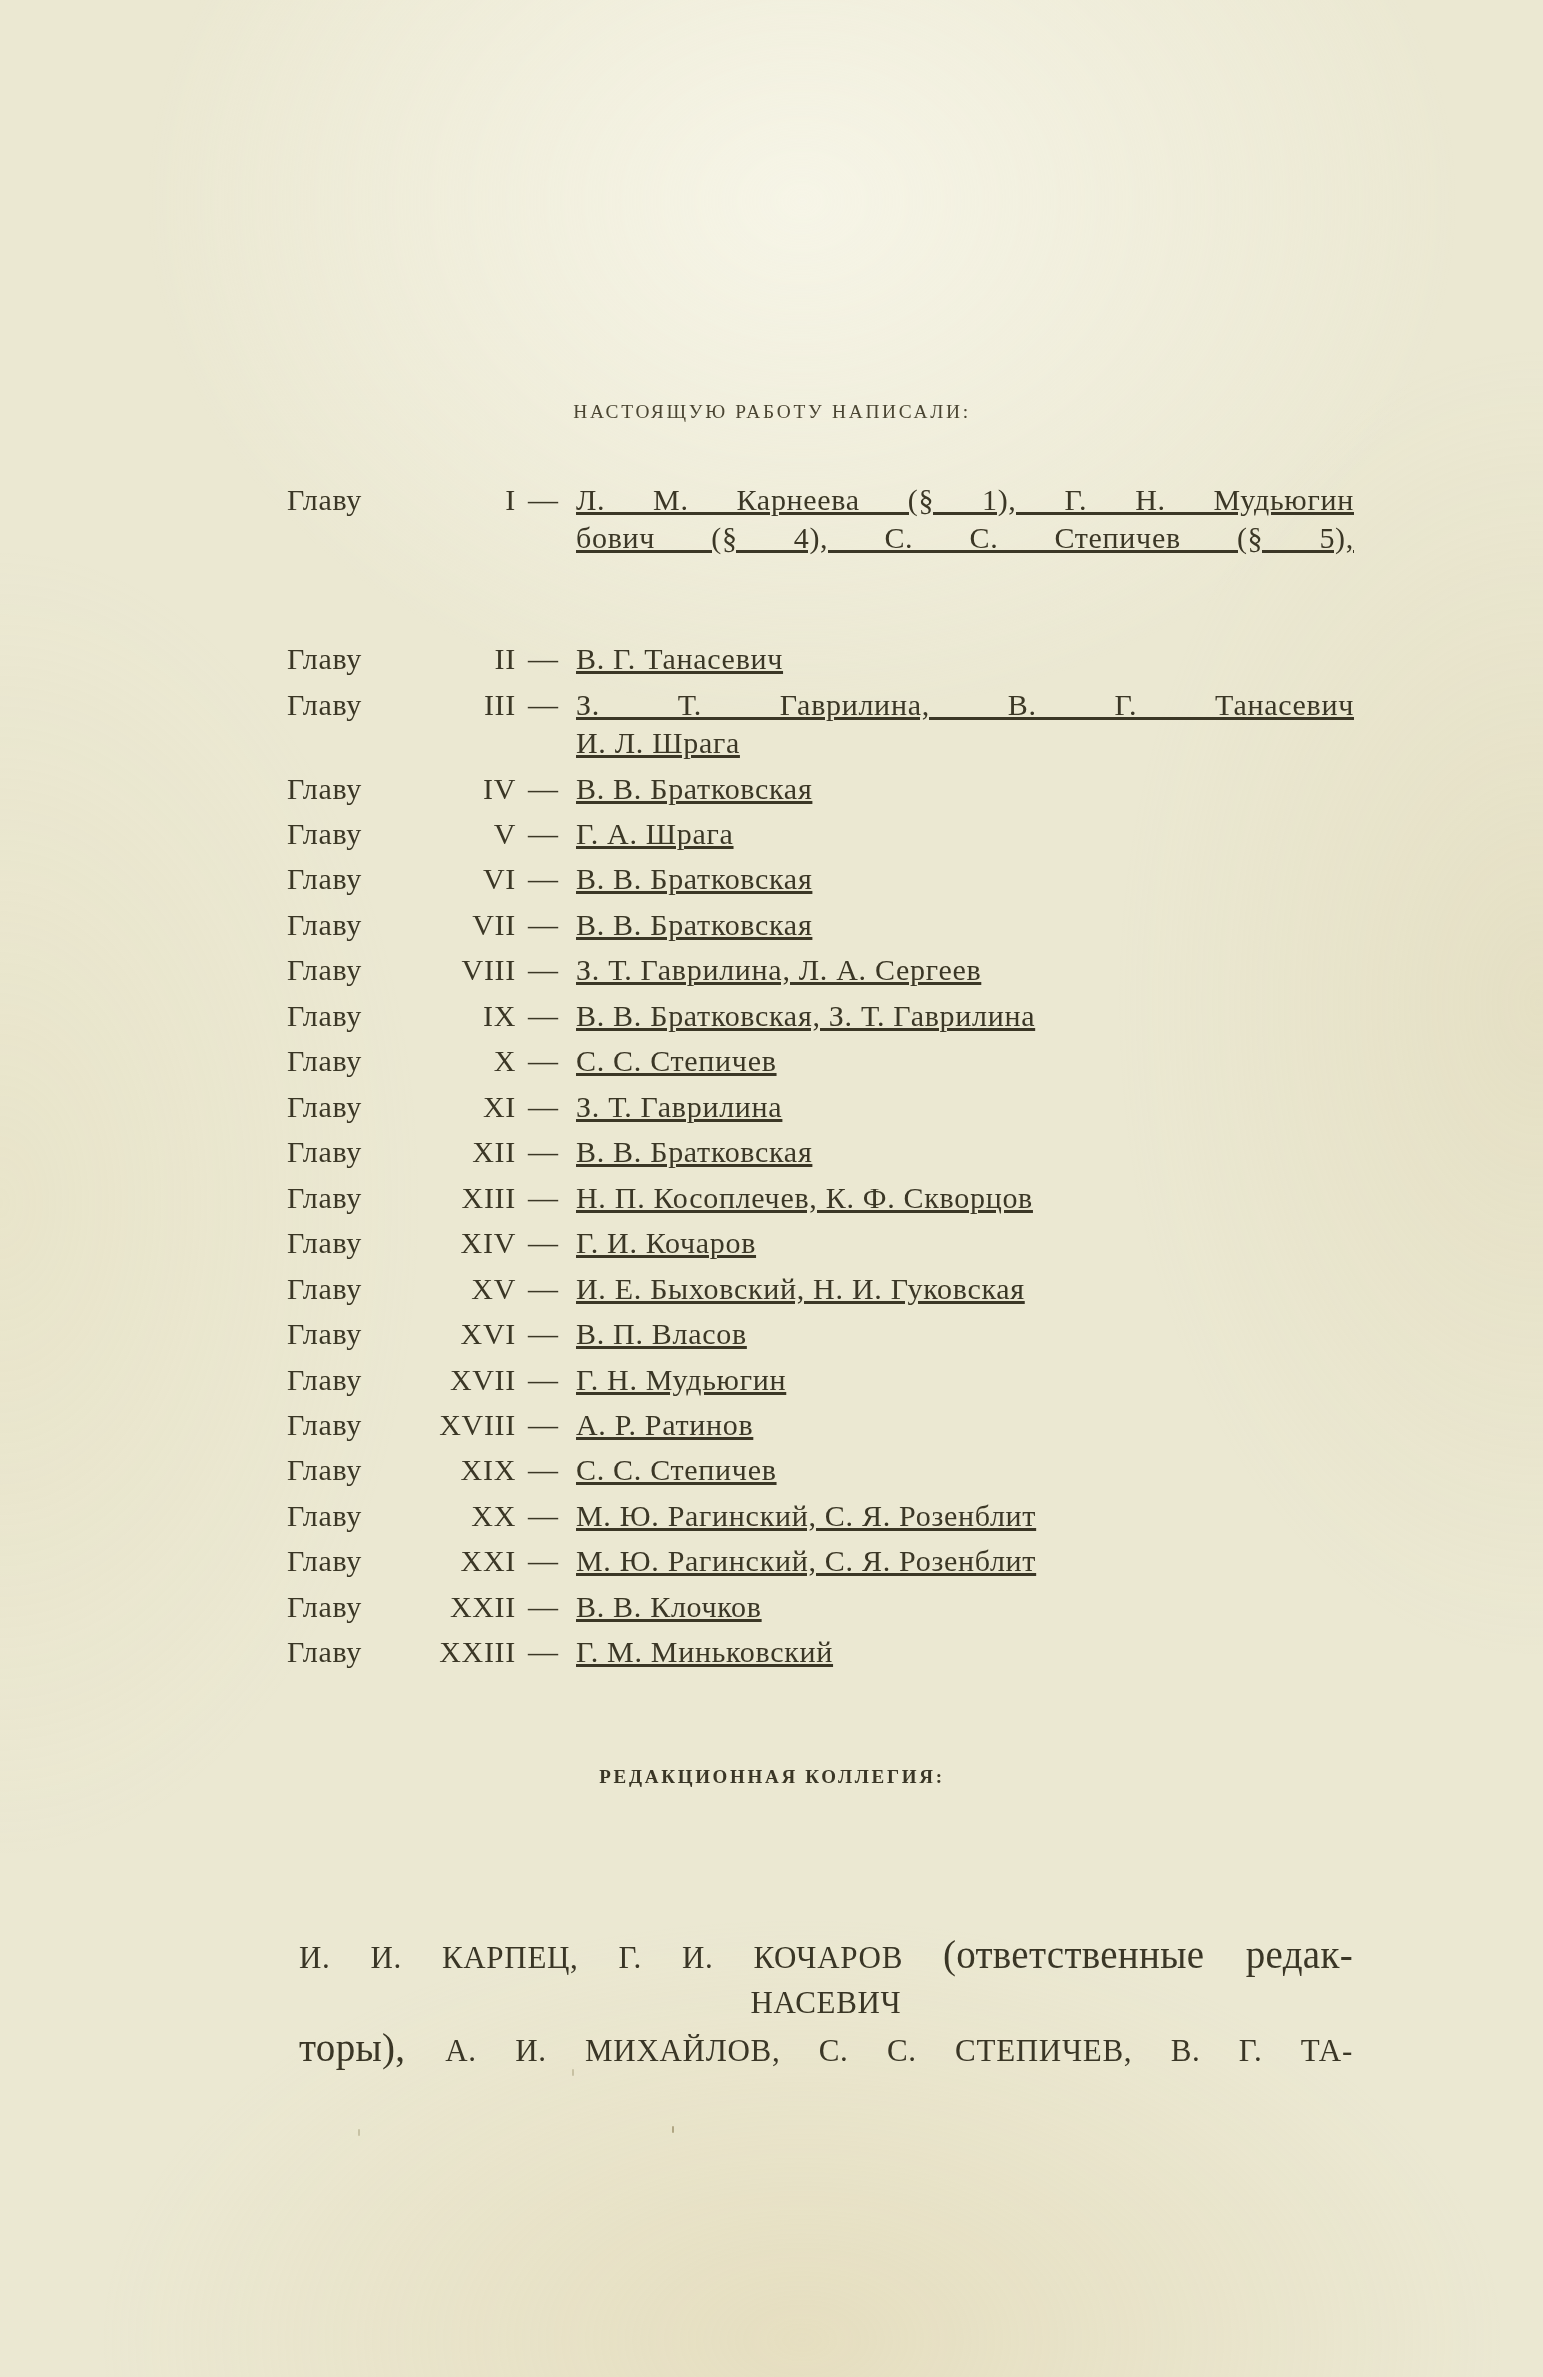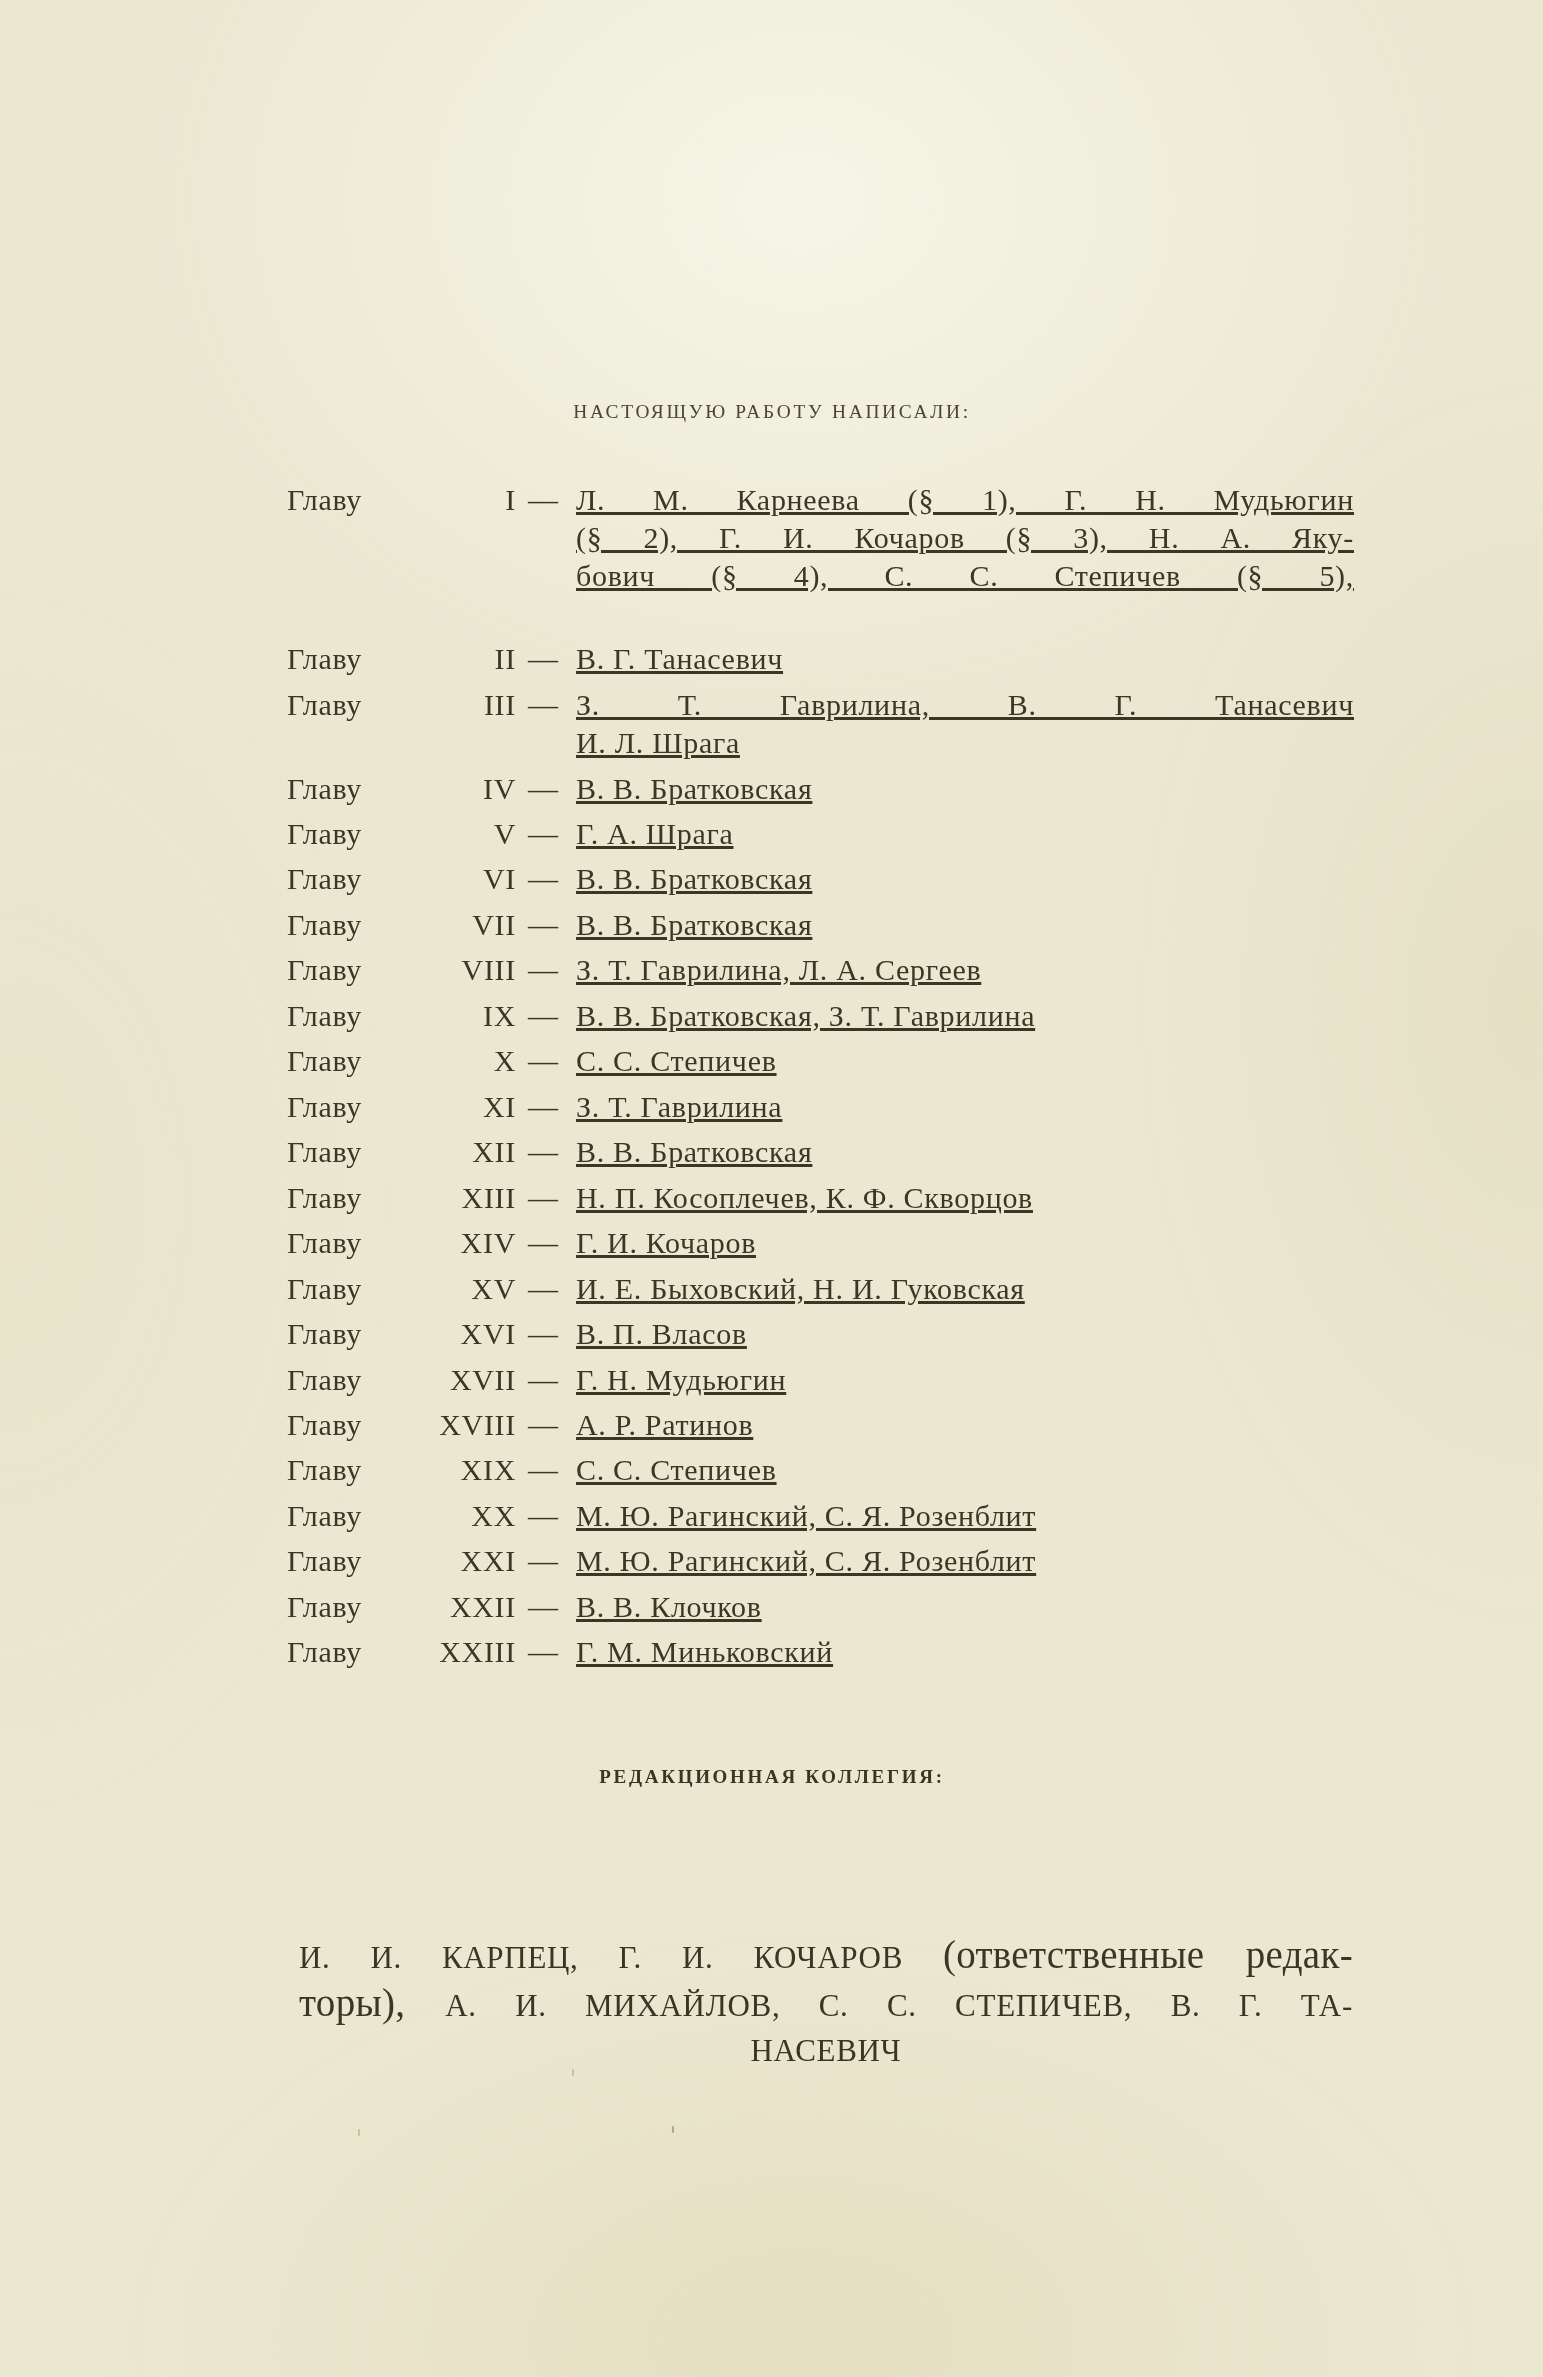--- a/index.html
+++ b/index.html
@@ -112,21 +112,20 @@
   <div class="heading top" style="top: 398px;">НАСТОЯЩУЮ РАБОТУ НАПИСАЛИ:</div>
 
   <div id="chapters">
 
   <div class="row" style="top: 481px;">
         <span class="label">Главу</span>
         <span class="numeral">I</span>
         <span class="dash">—</span>
         <span class="names justify">
           <span class="line" style="line-height: 38px;">Л. М. Карнеева (§ 1), Г. Н. Мудьюгин</span>
-          <span class="line" style="line-height: 38px;">(§ 2), Г. И. Кочаров (§ 3), Н. А. Яку-</span>
           <span class="line" style="line-height: 38px;">бович (§ 4), С. С. Степичев (§ 5),</span>
         </span>
       </div>
       <div class="row" style="top: 640px;">
         <span class="label">Главу</span>
         <span class="numeral">II</span>
         <span class="dash">—</span>
         <span class="names">
           <span class="line last">В. Г. Танасевич</span>
         </span>
@@ -300,21 +299,21 @@
           <span class="line last">Г. М. Миньковский</span>
         </span>
       </div>
     </div>
 
 
   <div class="heading editorial" style="top: 1763px;">РЕДАКЦИОННАЯ КОЛЛЕГИЯ:</div>
 
   <div class="editorial-body">
     <span class="line j"><span>И. И. КАРПЕЦ, Г. И. КОЧАРОВ </span><span class="small">(ответственные редак-</span></span>
+    <span class="line c"><span>НАСЕВИЧ</span></span>
     <span class="line j"><span class="small">торы), </span><span>А. И. МИХАЙЛОВ, С. С. СТЕПИЧЕВ, В. Г. ТА-</span></span>
-    <span class="line c"><span>НАСЕВИЧ</span></span>
   </div>
 
   <span class="speck" style="left:672px; top:2126px;"></span>
   <span class="speck" style="left:572px; top:2069px; opacity:0.35;"></span>
   <span class="speck" style="left:358px; top:2129px; opacity:0.35;"></span>
 </div>
 
 
 </body></html>

